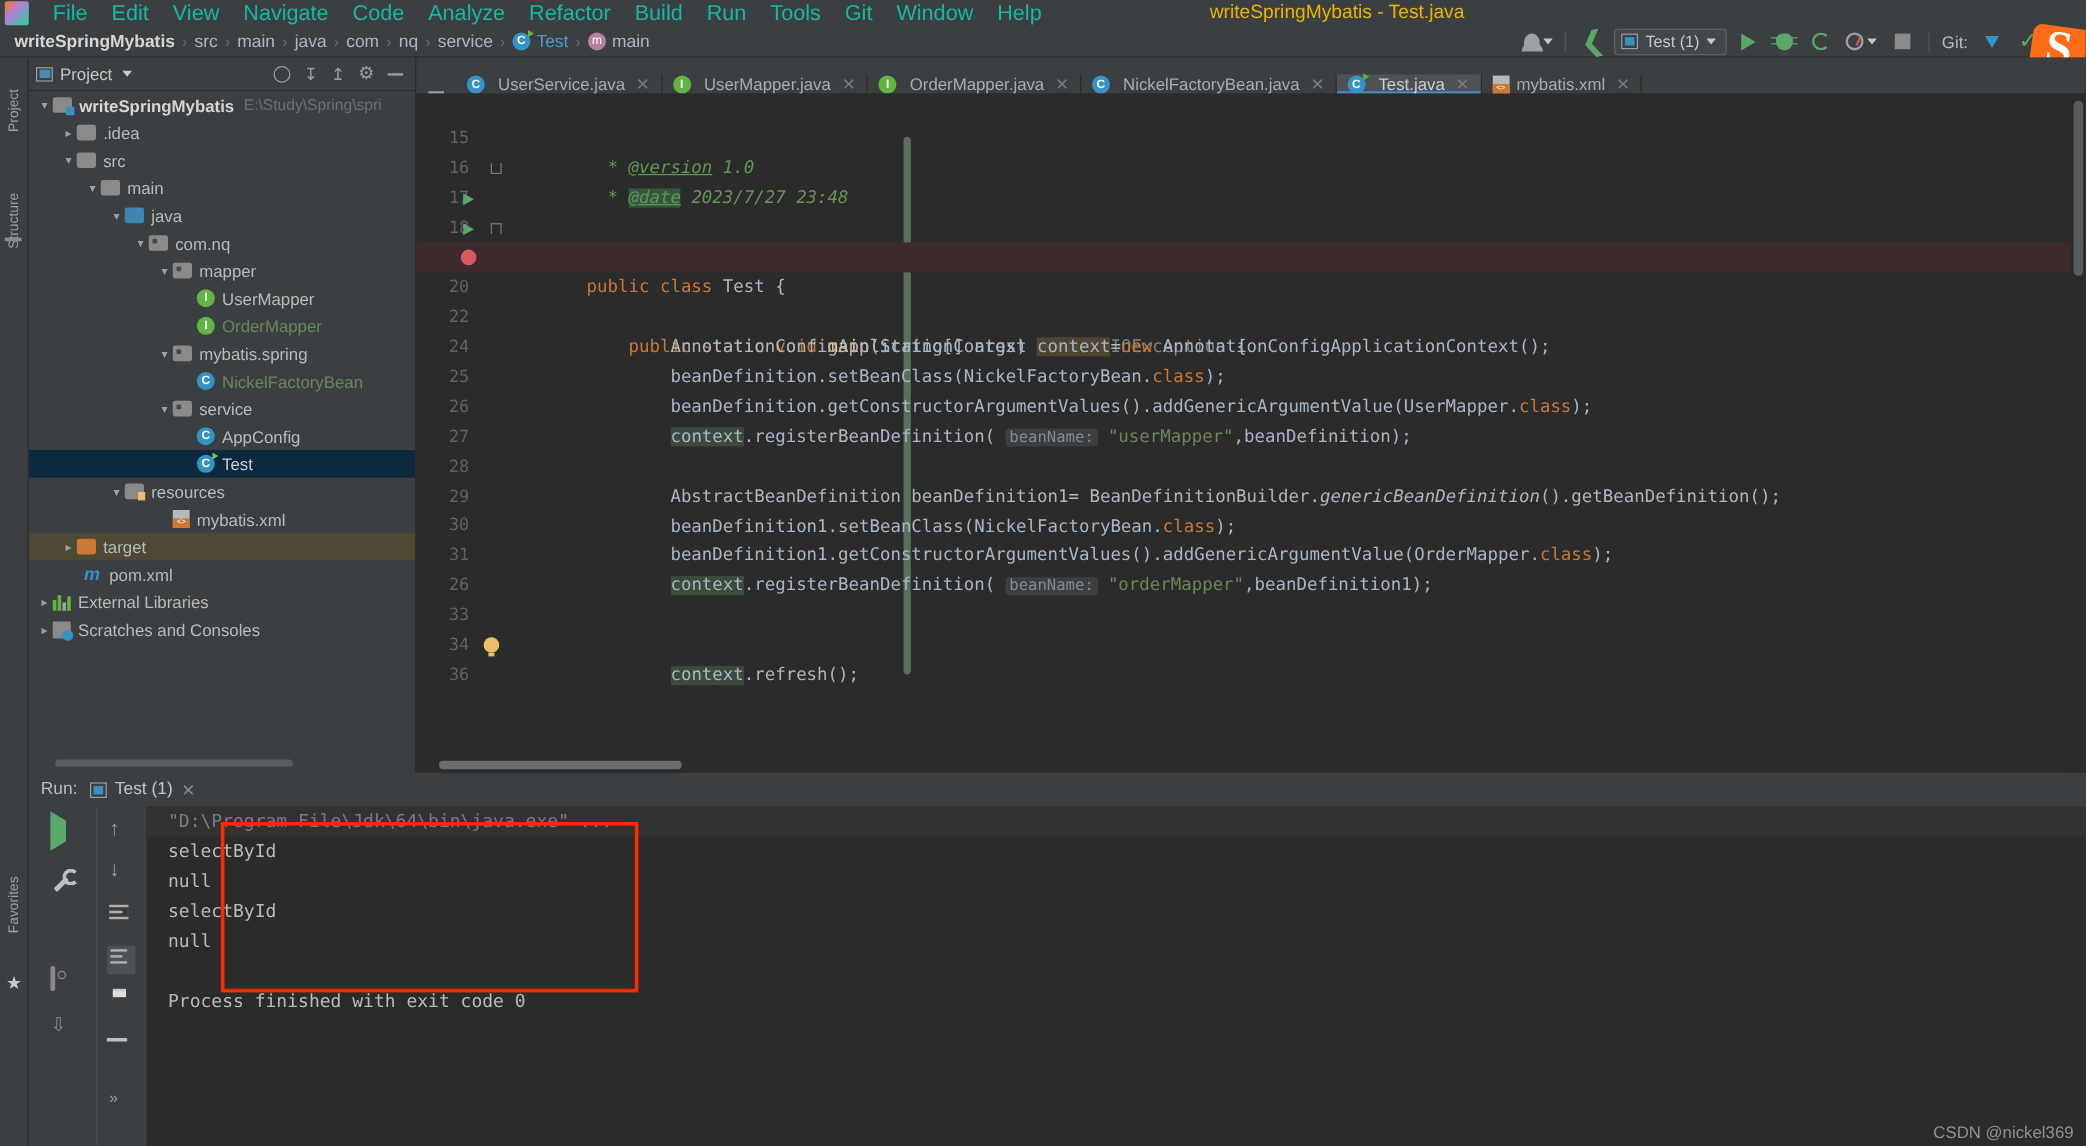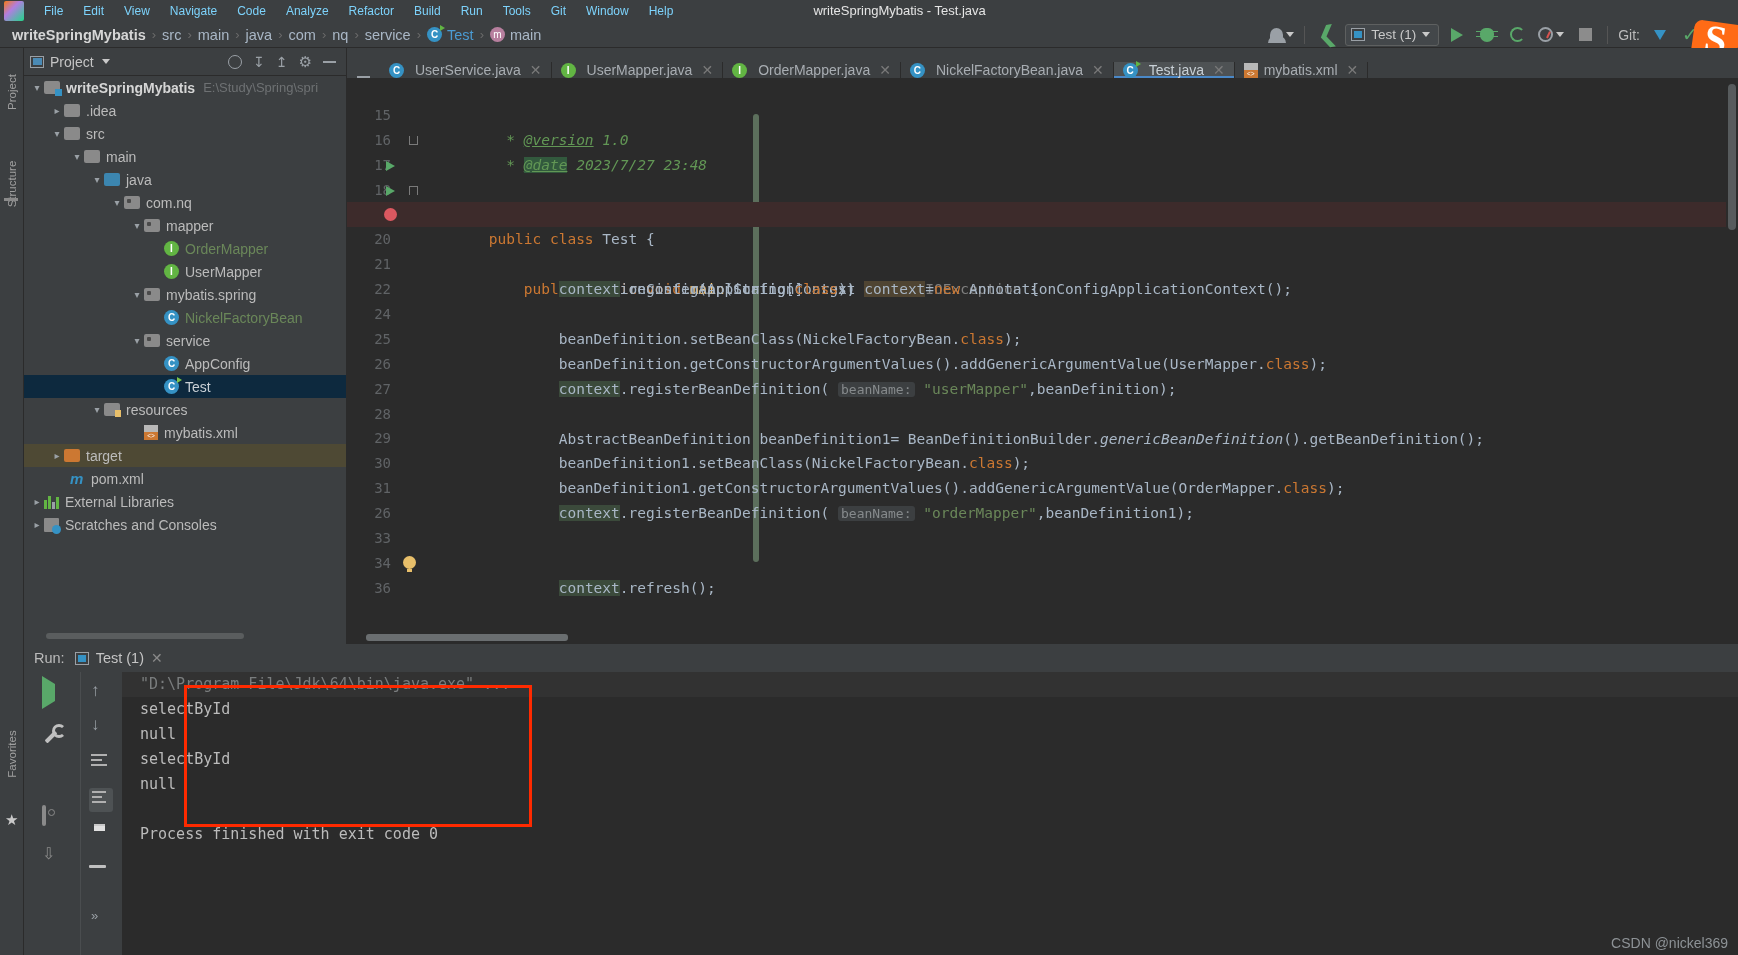--- a/index.html
+++ b/index.html
@@ -17,21 +17,21 @@
     position: absolute; top: 0; left: 0; width: 1738px; height: 22px;
     background: #3c3f41; display: flex; align-items: center;
     padding-left: 4px; overflow: hidden;
   }
   .jb-logo {
     width: 20px; height: 20px; margin-right: 10px;
     background: linear-gradient(135deg,#f97a12 0%, #b07ee0 40%, #21d789 100%);
     border-radius: 2px; flex: 0 0 auto;
   }
   .menu-item {
-    font-size: 12px; color: #7dd3fc; padding: 0 10px; line-height: 22px;
+    font-size: 18px; color: #14b8a6; padding: 0 10px; line-height: 22px;
     white-space: nowrap;
   }
 
   
   .navbar {
     position: absolute; top: 22px; left: 0; width: 1738px; height: 26px;
     background: #3c3f41; display: flex; align-items: center;
     border-bottom: 1px solid #2b2b2b;
   }
   .crumbs { display: flex; align-items: center; padding-left: 12px; flex: 1 1 auto; }
@@ -292,21 +292,21 @@
     <div class="menu-item">Navigate</div>
     <div class="menu-item">Code</div>
     <div class="menu-item">Analyze</div>
     <div class="menu-item">Refactor</div>
     <div class="menu-item">Build</div>
     <div class="menu-item">Run</div>
     <div class="menu-item">Tools</div>
     <div class="menu-item">Git</div>
     <div class="menu-item">Window</div>
     <div class="menu-item">Help</div>
-    <div class="menu-item" style="margin-left:120px;color:#e5e5e5;font-size:13px;">writeSpringMybatis - Test.java</div>
+    <div class="menu-item" style="margin-left:120px;color:#eab308;font-size:16px;">writeSpringMybatis - Test.java</div>
   </div>
 
   <div class="navbar">
     <div class="crumbs">
       <div class="crumb bold">writeSpringMybatis</div>
       <div class="crumb-sep">›</div>
       <div class="crumb">src</div>
       <div class="crumb-sep">›</div>
       <div class="crumb">main</div>
       <div class="crumb-sep">›</div>
@@ -436,26 +436,26 @@
       </div>
 
       <div class="trow" style="padding-left:106px;">
         <span class="arr">▾</span>
         <span class="fold pkg"></span>
         <span class="tlabel">mapper</span>
       </div>
 
       <div class="trow" style="padding-left:140px;">
         <span class="ic-if-sm"></span>
-        <span class="tlabel c-green">OrderMapper</span>
+        <span class="tlabel">UserMapper</span>
       </div>
 
       <div class="trow" style="padding-left:140px;">
         <span class="ic-if-sm"></span>
-        <span class="tlabel">UserMapper</span>
+        <span class="tlabel c-green">OrderMapper</span>
       </div>
 
       <div class="trow" style="padding-left:106px;">
         <span class="arr">▾</span>
         <span class="fold pkg"></span>
         <span class="tlabel">mybatis.spring</span>
       </div>
 
       <div class="trow" style="padding-left:140px;">
         <span class="ic-cls-sm"></span>
@@ -592,24 +592,20 @@
         <span class="foldmark open"></span>
         <span class="t-cls">    </span><span class="t-kw">public static void </span><span class="t-meth">main</span><span class="t-cls">(String[] args) </span><span class="t-kw">throws </span><span class="t-gray">IOException </span><span class="t-cls">{</span>
       </div>
 
       <div class="ln hl-err">
         <span class="num">20</span>
         <span class="brk"></span>
         <span class="t-cls">        AnnotationConfigApplicationContext </span><span class="t-cls hl-ctx">context</span><span class="t-cls">=</span><span class="t-kw">new </span><span class="t-cls">AnnotationConfigApplicationContext();</span>
       </div>
 
-      <div class="ln">
-        <span class="num">21</span>
-        <span class="t-cls">        </span><span class="t-cls hl-var">context</span><span class="t-cls">.register(AppConfig.</span><span class="t-kw">class</span><span class="t-cls">);</span>
-      </div>
 
       <div class="ln">
         <span class="num">22</span>
       </div>
 
 
       <div class="ln">
         <span class="num">24</span>
         <span class="t-cls">        beanDefinition.setBeanClass(NickelFactoryBean.</span><span class="t-kw">class</span><span class="t-cls">);</span>
       </div>

